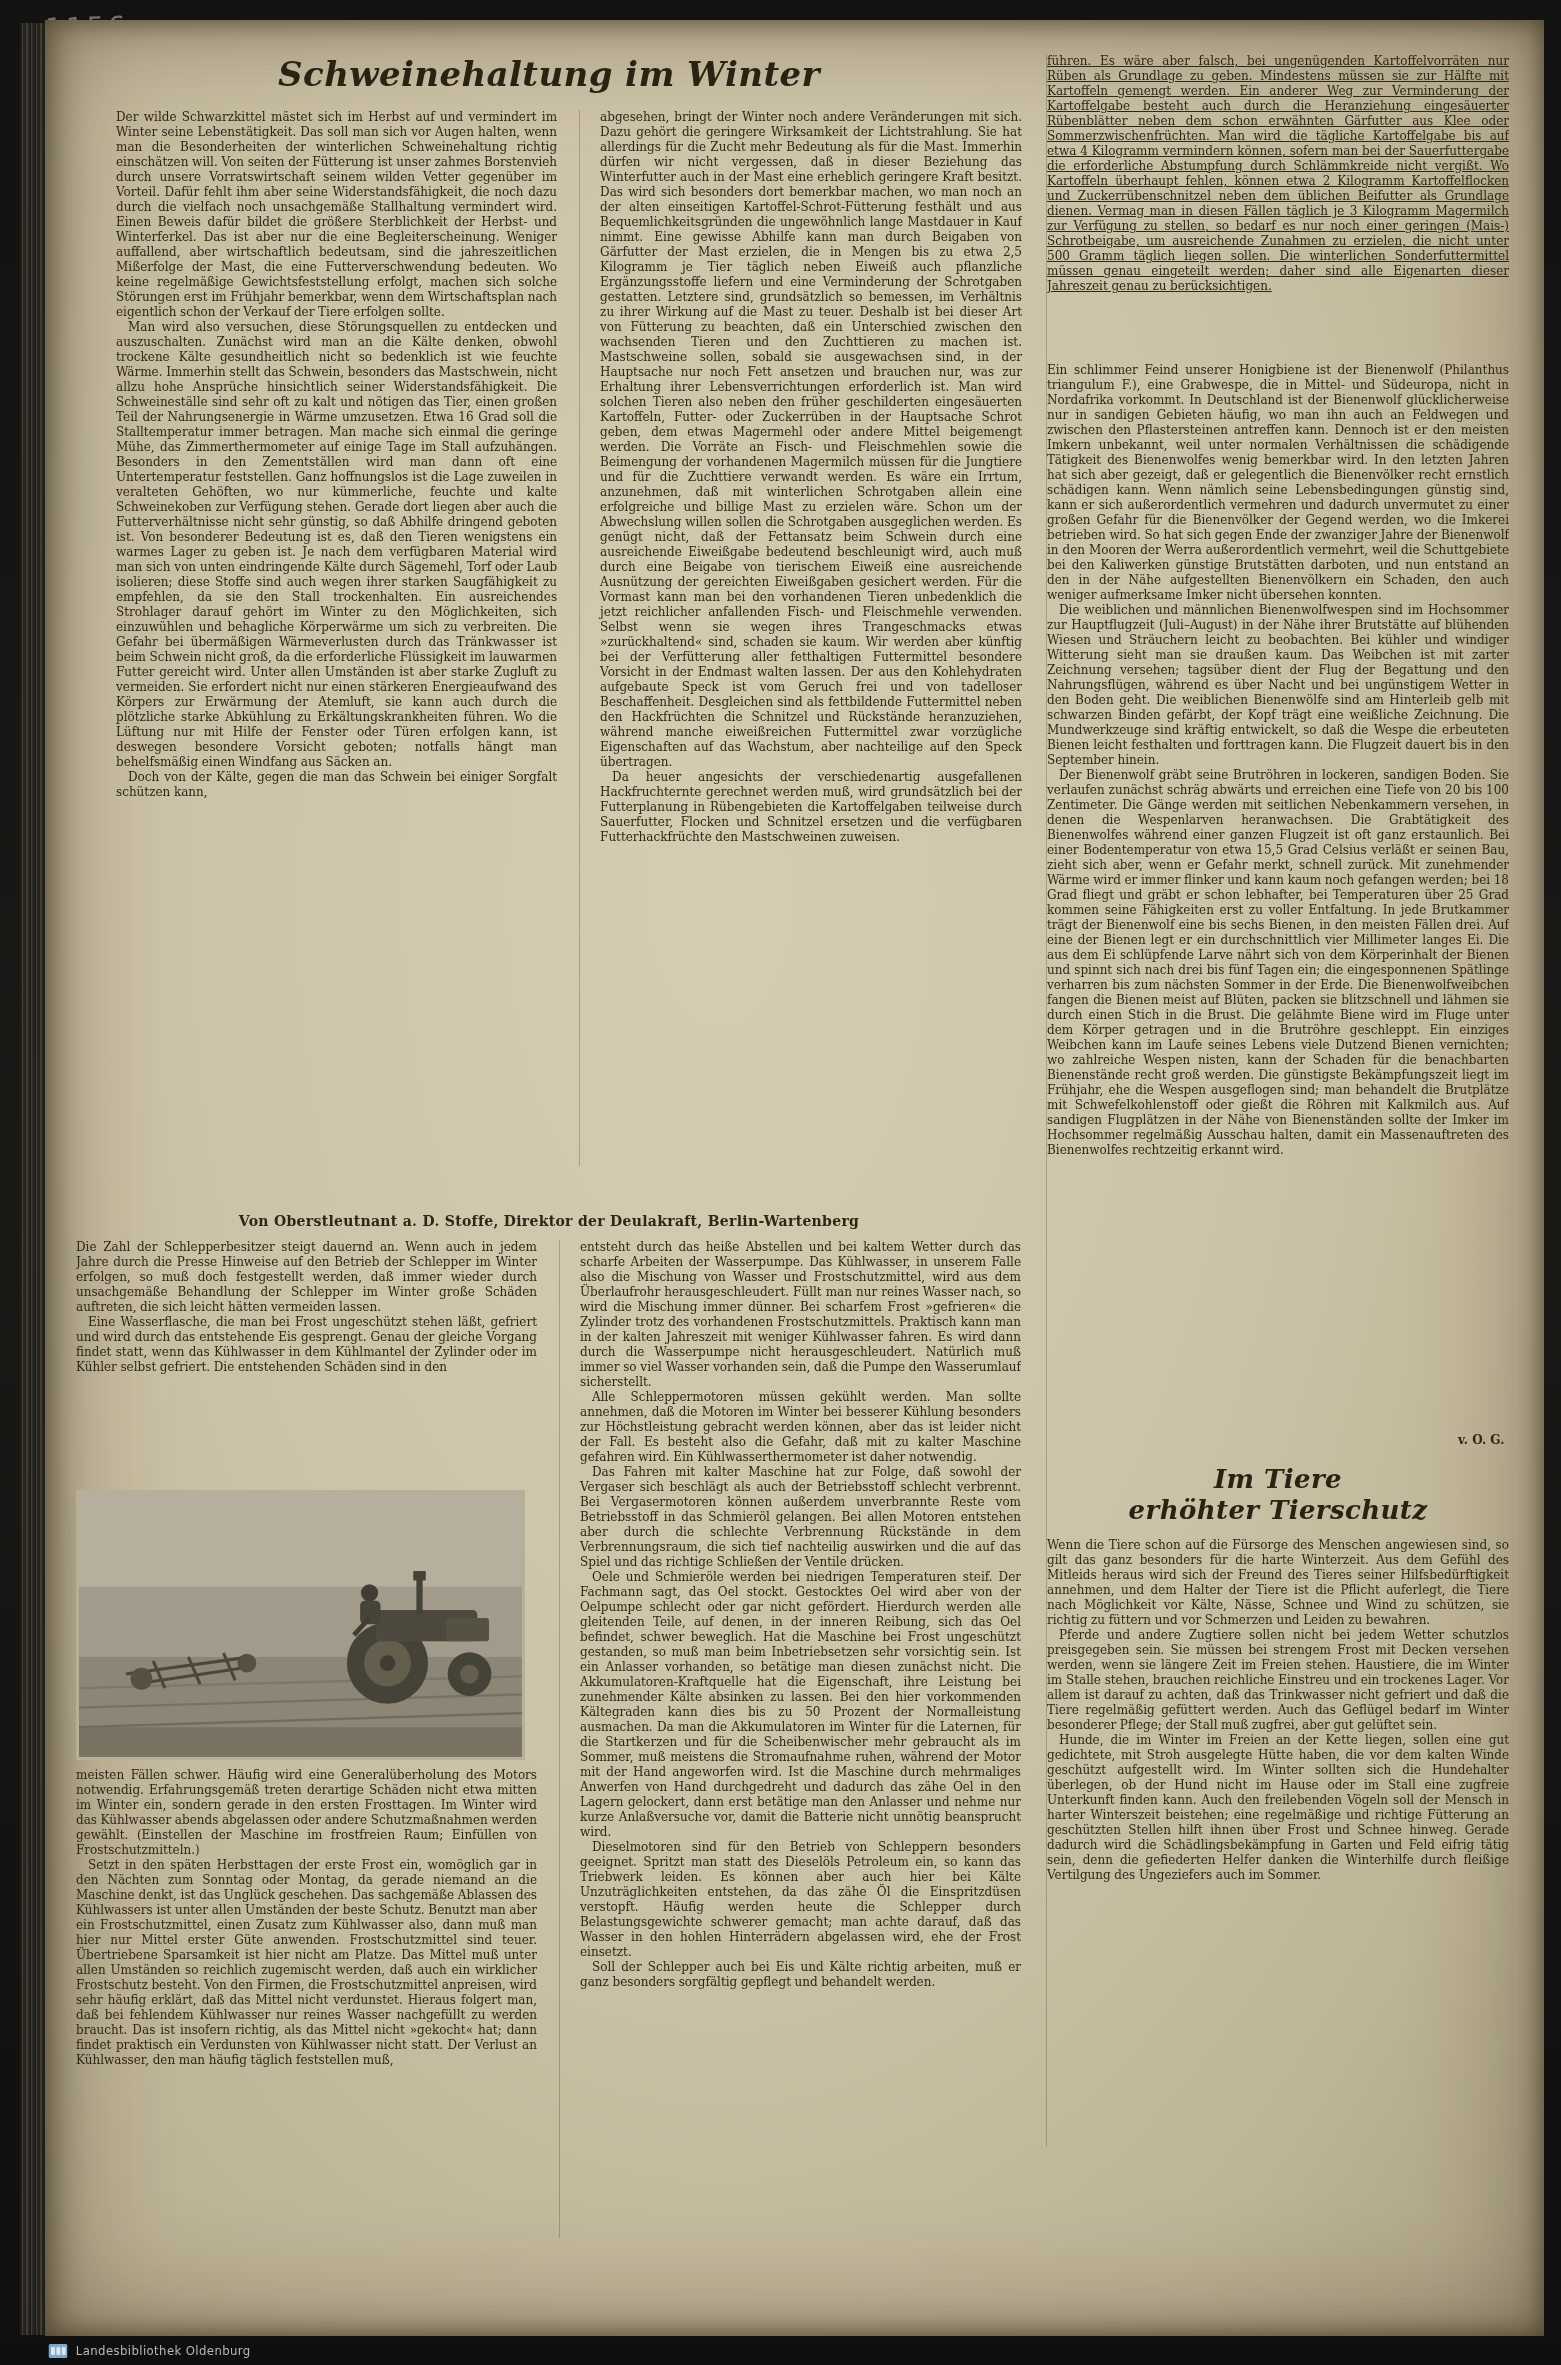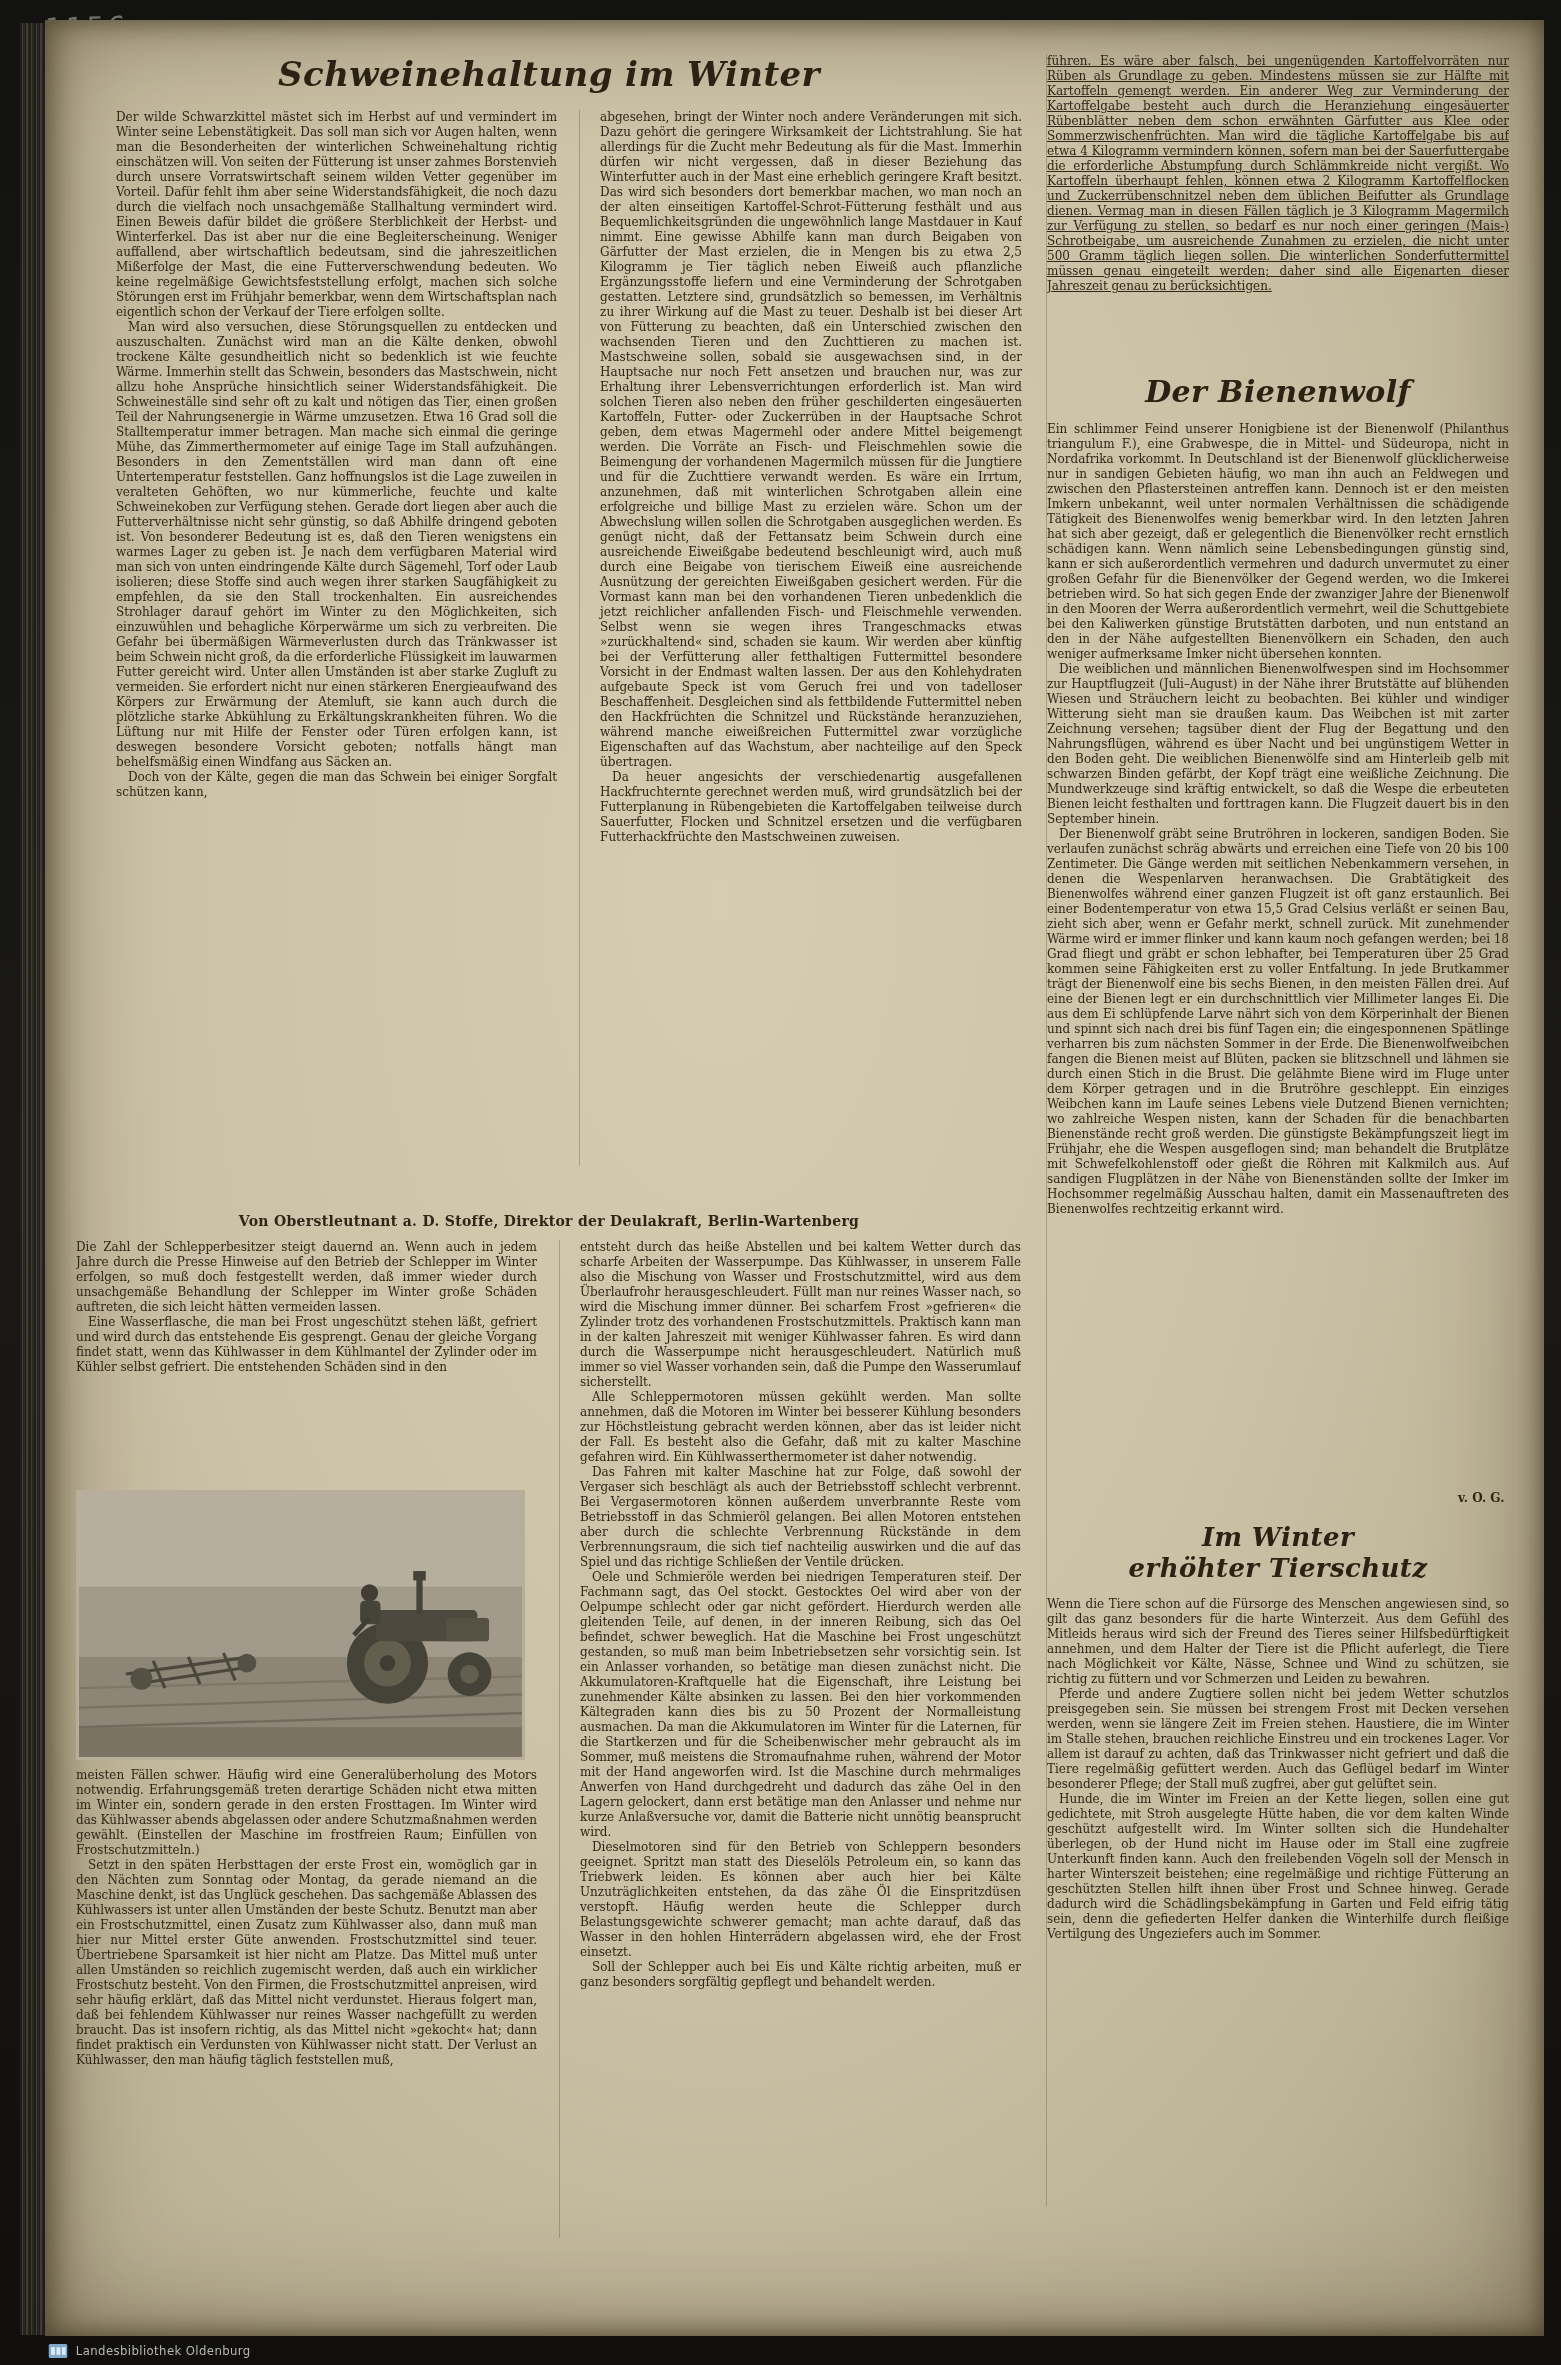--- a/index.html
+++ b/index.html
@@ -148,28 +148,27 @@
  Das Fahren mit kalter Maschine hat zur Folge, daß sowohl der Vergaser sich beschlägt als auch der Betriebsstoff schlecht verbrennt. Bei Vergasermotoren können außerdem unverbrannte Reste vom Betriebsstoff in das Schmieröl gelangen. Bei allen Motoren entstehen aber durch die schlechte Verbrennung Rückstände in dem Verbrennungsraum, die sich tief nachteilig auswirken und die auf das Spiel und das richtige Schließen der Ventile drücken.
  Oele und Schmieröle werden bei niedrigen Temperaturen steif. Der Fachmann sagt, das Oel stockt. Gestocktes Oel wird aber von der Oelpumpe schlecht oder gar nicht gefördert. Hierdurch werden alle gleitenden Teile, auf denen, in der inneren Reibung, sich das Oel befindet, schwer beweglich. Hat die Maschine bei Frost ungeschützt gestanden, so muß man beim Inbetriebsetzen sehr vorsichtig sein. Ist ein Anlasser vorhanden, so betätige man diesen zunächst nicht. Die Akkumulatoren-Kraftquelle hat die Eigenschaft, ihre Leistung bei zunehmender Kälte absinken zu lassen. Bei den hier vorkommenden Kältegraden kann dies bis zu 50 Prozent der Normalleistung ausmachen. Da man die Akkumulatoren im Winter für die Laternen, für die Startkerzen und für die Scheibenwischer mehr gebraucht als im Sommer, muß meistens die Stromaufnahme ruhen, während der Motor mit der Hand angeworfen wird. Ist die Maschine durch mehrmaliges Anwerfen von Hand durchgedreht und dadurch das zähe Oel in den Lagern gelockert, dann erst betätige man den Anlasser und nehme nur kurze Anlaßversuche vor, damit die Batterie nicht unnötig beansprucht wird.
  Dieselmotoren sind für den Betrieb von Schleppern besonders geeignet. Spritzt man statt des Dieselöls Petroleum ein, so kann das Triebwerk leiden. Es können aber auch hier bei Kälte Unzuträglichkeiten entstehen, da das zähe Öl die Einspritzdüsen verstopft. Häufig werden heute die Schlepper durch Belastungsgewichte schwerer gemacht; man achte darauf, daß das Wasser in den hohlen Hinterrädern abgelassen wird, ehe der Frost einsetzt.
  Soll der Schlepper auch bei Eis und Kälte richtig arbeiten, muß er ganz besonders sorgfältig gepflegt und behandelt werden.</div>
     </div>
   </section>
 
   <section class="right-col col-rule" style="padding-left:0;">
     <div class="bodytext cont-text">führen. Es wäre aber falsch, bei ungenügenden Kartoffelvorräten nur Rüben als Grundlage zu geben. Mindestens müssen sie zur Hälfte mit Kartoffeln gemengt werden. Ein anderer Weg zur Verminderung der Kartoffelgabe besteht auch durch die Heranziehung eingesäuerter Rübenblätter neben dem schon erwähnten Gärfutter aus Klee oder Sommerzwischenfrüchten. Man wird die tägliche Kartoffelgabe bis auf etwa 4 Kilogramm vermindern können, sofern man bei der Sauerfuttergabe die erforderliche Abstumpfung durch Schlämmkreide nicht vergißt. Wo Kartoffeln überhaupt fehlen, können etwa 2 Kilogramm Kartoffelflocken und Zuckerrübenschnitzel neben dem üblichen Beifutter als Grundlage dienen. Vermag man in diesen Fällen täglich je 3 Kilogramm Magermilch zur Verfügung zu stellen, so bedarf es nur noch einer geringen (Mais-) Schrotbeigabe, um ausreichende Zunahmen zu erzielen, die nicht unter 500 Gramm täglich liegen sollen. Die winterlichen Sonderfuttermittel müssen genau eingeteilt werden; daher sind alle Eigenarten dieser Jahreszeit genau zu berücksichtigen.</div>
 
-    <h2 class="headline h-bienenwolf">Der Bienenwolf</h2>
     <div class="bodytext bienenwolf-text">Ein schlimmer Feind unserer Honigbiene ist der Bienenwolf (Philanthus triangulum F.), eine Grabwespe, die in Mittel- und Südeuropa, nicht in Nordafrika vorkommt. In Deutschland ist der Bienenwolf glücklicherweise nur in sandigen Gebieten häufig, wo man ihn auch an Feldwegen und zwischen den Pflastersteinen antreffen kann. Dennoch ist er den meisten Imkern unbekannt, weil unter normalen Verhältnissen die schädigende Tätigkeit des Bienenwolfes wenig bemerkbar wird. In den letzten Jahren hat sich aber gezeigt, daß er gelegentlich die Bienenvölker recht ernstlich schädigen kann. Wenn nämlich seine Lebensbedingungen günstig sind, kann er sich außerordentlich vermehren und dadurch unvermutet zu einer großen Gefahr für die Bienenvölker der Gegend werden, wo die Imkerei betrieben wird. So hat sich gegen Ende der zwanziger Jahre der Bienenwolf in den Mooren der Werra außerordentlich vermehrt, weil die Schuttgebiete bei den Kaliwerken günstige Brutstätten darboten, und nun entstand an den in der Nähe aufgestellten Bienenvölkern ein Schaden, den auch weniger aufmerksame Imker nicht übersehen konnten.
  Die weiblichen und männlichen Bienenwolfwespen sind im Hochsommer zur Hauptflugzeit (Juli–August) in der Nähe ihrer Brutstätte auf blühenden Wiesen und Sträuchern leicht zu beobachten. Bei kühler und windiger Witterung sieht man sie draußen kaum. Das Weibchen ist mit zarter Zeichnung versehen; tagsüber dient der Flug der Begattung und den Nahrungsflügen, während es über Nacht und bei ungünstigem Wetter in den Boden geht. Die weiblichen Bienenwölfe sind am Hinterleib gelb mit schwarzen Binden gefärbt, der Kopf trägt eine weißliche Zeichnung. Die Mundwerkzeuge sind kräftig entwickelt, so daß die Wespe die erbeuteten Bienen leicht festhalten und forttragen kann. Die Flugzeit dauert bis in den September hinein.
  Der Bienenwolf gräbt seine Brutröhren in lockeren, sandigen Boden. Sie verlaufen zunächst schräg abwärts und erreichen eine Tiefe von 20 bis 100 Zentimeter. Die Gänge werden mit seitlichen Nebenkammern versehen, in denen die Wespenlarven heranwachsen. Die Grabtätigkeit des Bienenwolfes während einer ganzen Flugzeit ist oft ganz erstaunlich. Bei einer Bodentemperatur von etwa 15,5 Grad Celsius verläßt er seinen Bau, zieht sich aber, wenn er Gefahr merkt, schnell zurück. Mit zunehmender Wärme wird er immer flinker und kann kaum noch gefangen werden; bei 18 Grad fliegt und gräbt er schon lebhafter, bei Temperaturen über 25 Grad kommen seine Fähigkeiten erst zu voller Entfaltung. In jede Brutkammer trägt der Bienenwolf eine bis sechs Bienen, in den meisten Fällen drei. Auf eine der Bienen legt er ein durchschnittlich vier Millimeter langes Ei. Die aus dem Ei schlüpfende Larve nährt sich von dem Körperinhalt der Bienen und spinnt sich nach drei bis fünf Tagen ein; die eingesponnenen Spätlinge verharren bis zum nächsten Sommer in der Erde. Die Bienenwolfweibchen fangen die Bienen meist auf Blüten, packen sie blitzschnell und lähmen sie durch einen Stich in die Brust. Die gelähmte Biene wird im Fluge unter dem Körper getragen und in die Brutröhre geschleppt. Ein einziges Weibchen kann im Laufe seines Lebens viele Dutzend Bienen vernichten; wo zahlreiche Wespen nisten, kann der Schaden für die benachbarten Bienenstände recht groß werden. Die günstigste Bekämpfungszeit liegt im Frühjahr, ehe die Wespen ausgeflogen sind; man behandelt die Brutplätze mit Schwefelkohlenstoff oder gießt die Röhren mit Kalkmilch aus. Auf sandigen Flugplätzen in der Nähe von Bienenständen sollte der Imker im Hochsommer regelmäßig Ausschau halten, damit ein Massenauftreten des Bienenwolfes rechtzeitig erkannt wird.</div>
     <div class="sig">v. O. G.</div>
 
     <h2 class="headline h-tierschutz">
-      <span>Im Winter</span><br>
+      <span>Im Tiere</span><br>
       <span>erhöhter Tierschutz</span>
     </h2>
     <div class="bodytext tierschutz-text">Wenn die Tiere schon auf die Fürsorge des Menschen angewiesen sind, so gilt das ganz besonders für die harte Winterzeit. Aus dem Gefühl des Mitleids heraus wird sich der Freund des Tieres seiner Hilfsbedürftigkeit annehmen, und dem Halter der Tiere ist die Pflicht auferlegt, die Tiere nach Möglichkeit vor Kälte, Nässe, Schnee und Wind zu schützen, sie richtig zu füttern und vor Schmerzen und Leiden zu bewahren.
  Pferde und andere Zugtiere sollen nicht bei jedem Wetter schutzlos preisgegeben sein. Sie müssen bei strengem Frost mit Decken versehen werden, wenn sie längere Zeit im Freien stehen. Haustiere, die im Winter im Stalle stehen, brauchen reichliche Einstreu und ein trockenes Lager. Vor allem ist darauf zu achten, daß das Trinkwasser nicht gefriert und daß die Tiere regelmäßig gefüttert werden. Auch das Geflügel bedarf im Winter besonderer Pflege; der Stall muß zugfrei, aber gut gelüftet sein.
  Hunde, die im Winter im Freien an der Kette liegen, sollen eine gut gedichtete, mit Stroh ausgelegte Hütte haben, die vor dem kalten Winde geschützt aufgestellt wird. Im Winter sollten sich die Hundehalter überlegen, ob der Hund nicht im Hause oder im Stall eine zugfreie Unterkunft finden kann. Auch den freilebenden Vögeln soll der Mensch in harter Winterszeit beistehen; eine regelmäßige und richtige Fütterung an geschützten Stellen hilft ihnen über Frost und Schnee hinweg. Gerade dadurch wird die Schädlingsbekämpfung in Garten und Feld eifrig tätig sein, denn die gefiederten Helfer danken die Winterhilfe durch fleißige Vertilgung des Ungeziefers auch im Sommer.</div>
   </section>
 
 </div>
 
 <div class="library-mark">

